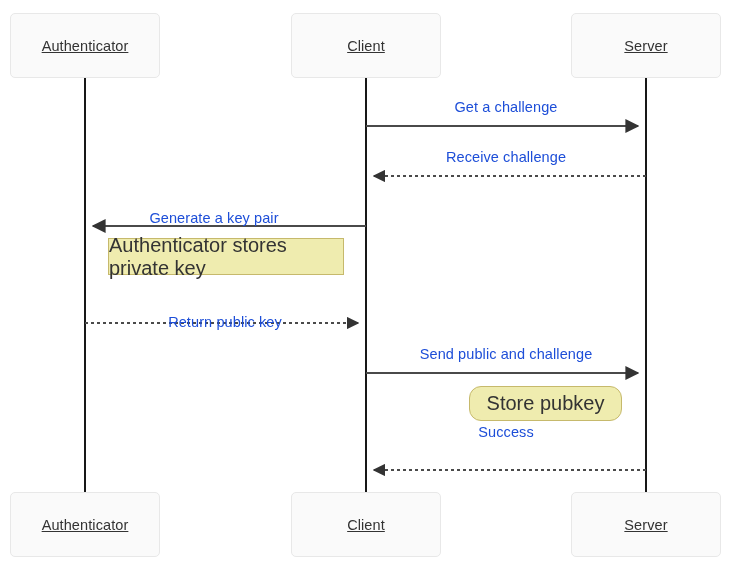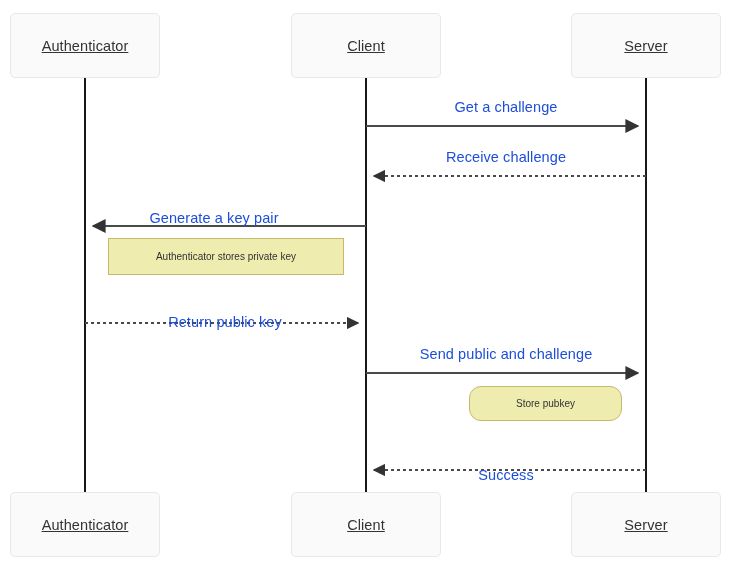--- a/index.html
+++ b/index.html
@@ -42,21 +42,21 @@
     text-decoration: underline;
   }
   .note-box {
     position: absolute;
     box-sizing: border-box;
     background: #efecaf;
     border: 1.6px solid #c6b96c;
     display: flex;
     align-items: center;
     justify-content: center;
-    font-size: 10px;
+    font-size: 20px;
     color: #333333;
   }
   .msg-label {
     position: absolute;
     font-size: 14.5px;
     color: #1d4ed8;
     white-space: nowrap;
     text-align: center;
     transform: translateX(-50%);
     letter-spacing: 0.1px;
@@ -112,21 +112,21 @@
       <div class="participant-box" style="left: 571px; top: 492px; width: 150px; height: 65px;">
         <span>Server</span>
       </div>
     </div>
   <div id="message-labels">
       <div class="msg-label" style="left: 506px; top: 99px;">Get a challenge</div>
       <div class="msg-label" style="left: 506px; top: 149px;">Receive challenge</div>
       <div class="msg-label" style="left: 214px; top: 200px; margin-top: 10px;">Generate a key pair</div>
       <div class="msg-label" style="left: 225px; top: 314px;">Return public key</div>
       <div class="msg-label" style="left: 506px; top: 346px;">Send public and challenge</div>
-      <div class="msg-label" style="left: 506px; top: 467px; text-align: center;">Success</div>
+      <div class="msg-label" style="left: 506px; top: 424px; text-align: center;">Success</div>
     </div>
   <div id="notes">
       <div class="note-box" style="left: 108px; top: 238px; width: 236px; height: 37px;">
         <span>Authenticator stores private key</span>
       </div>
       <div class="note-box" style="left: 469px; top: 386px; width: 153px; height: 35px; border-radius: 12px;">
         <span>Store pubkey</span>
       </div>
     </div>
 

